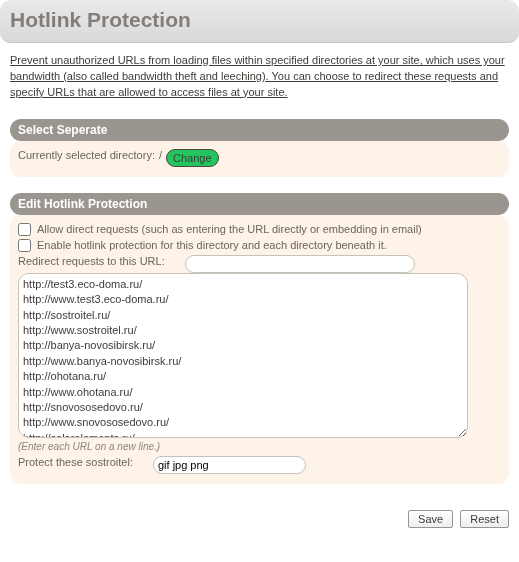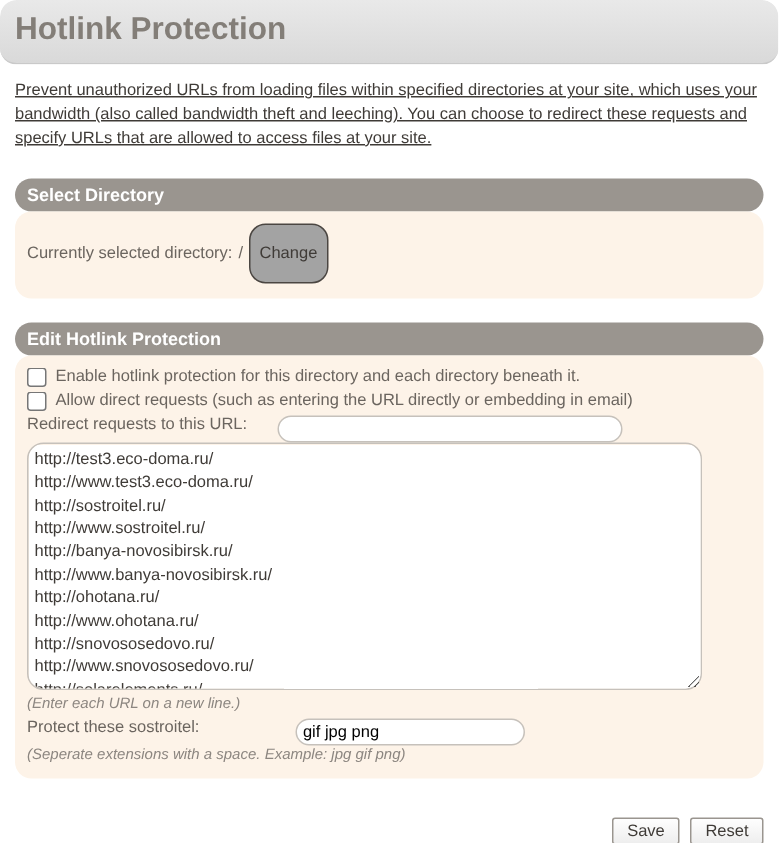--- a/index.html
+++ b/index.html
@@ -40,30 +40,30 @@
     font-size: 12px;
     font-weight: bold;
     padding: 4px 8px;
   }
   .section-body {
     background: #fdf3e8;
     padding: 8px 8px 10px 8px;
   }
   .row-inline {
     display: flex;
-    align-items: center;
+    align-items: flex-start;
     gap: 4px;
     font-size: 11px;
     color: #6b655f;
   }
   .btn-change {
     border: 1px solid #4b4642;
-    background: #a3a3a3;
+    background: #22c55e;
     font-size: 11px;
-    padding: 13px 6px;
+    padding: 2px 6px;
     cursor: pointer;
     color: #3f3b37;
   }
   .chkrow {
     display: flex;
     align-items: center;
     gap: 6px;
     margin-bottom: 3px;
     font-size: 11px;
     color: #6b655f;
@@ -132,41 +132,41 @@
 
 <div class="page-title-bar">
   <h1>Hotlink Protection</h1>
 </div>
 
 <div class="content">
 
   <p class="intro">Prevent unauthorized URLs from loading files within specified directories at your site, which uses your bandwidth (also called bandwidth theft and leeching). You can choose to redirect these requests and specify URLs that are allowed to access files at your site.</p>
 
   <div class="section">
-    <div class="section-header">Select Directory</div>
+    <div class="section-header">Select Seperate</div>
     <div class="section-body">
       <div class="row-inline">
         <span>Currently selected directory:</span>
         <span>/</span>
         <button class="btn-change">Change</button>
       </div>
     </div>
   </div>
 
   <div class="section" style="margin-bottom:6px;">
     <div class="section-header">Edit Hotlink Protection</div>
     <div class="section-body">
 
       <div class="chkrow">
         <input type="checkbox" style="">
-        <span>Enable hotlink protection for this directory and each directory beneath it.</span>
+        <span>Allow direct requests (such as entering the URL directly or embedding in email)</span>
       </div>
       <div class="chkrow">
         <input type="checkbox" style="">
-        <span>Allow direct requests (such as entering the URL directly or embedding in email)</span>
+        <span>Enable hotlink protection for this directory and each directory beneath it.</span>
       </div>
 
       <div class="field-row">
         <span>Redirect requests to this URL:</span>
         <input type="text" class="txt" style="width: 230px;" value="">
       </div>
 
       <textarea class="url-textarea" style="">http://test3.eco-doma.ru/
 http://www.test3.eco-doma.ru/
 http://sostroitel.ru/
@@ -175,23 +175,22 @@
 http://www.banya-novosibirsk.ru/
 http://ohotana.ru/
 http://www.ohotana.ru/
 http://snovososedovo.ru/
 http://www.snovososedovo.ru/
 http://solarelements.ru/</textarea>
       <div class="hint">(Enter each URL on a new line.)</div>
 
       <div class="field-row" style="margin-top:4px;">
         <span>Protect these sostroitel:</span>
-        <input type="text" class="txt" style="width: 153px; margin-left: 44px;" value="gif jpg png">
+        <input type="text" class="txt" style="width: 153px;" value="gif jpg png">
       </div>
-      <div class="hint">(Seperate extensions with a space. Example: jpg gif png)</div>
 
     </div>
   </div>
 
 </div>
 
 <div class="button-row">
   <button class="btn">Save</button>
   <button class="btn">Reset</button>
 </div>

